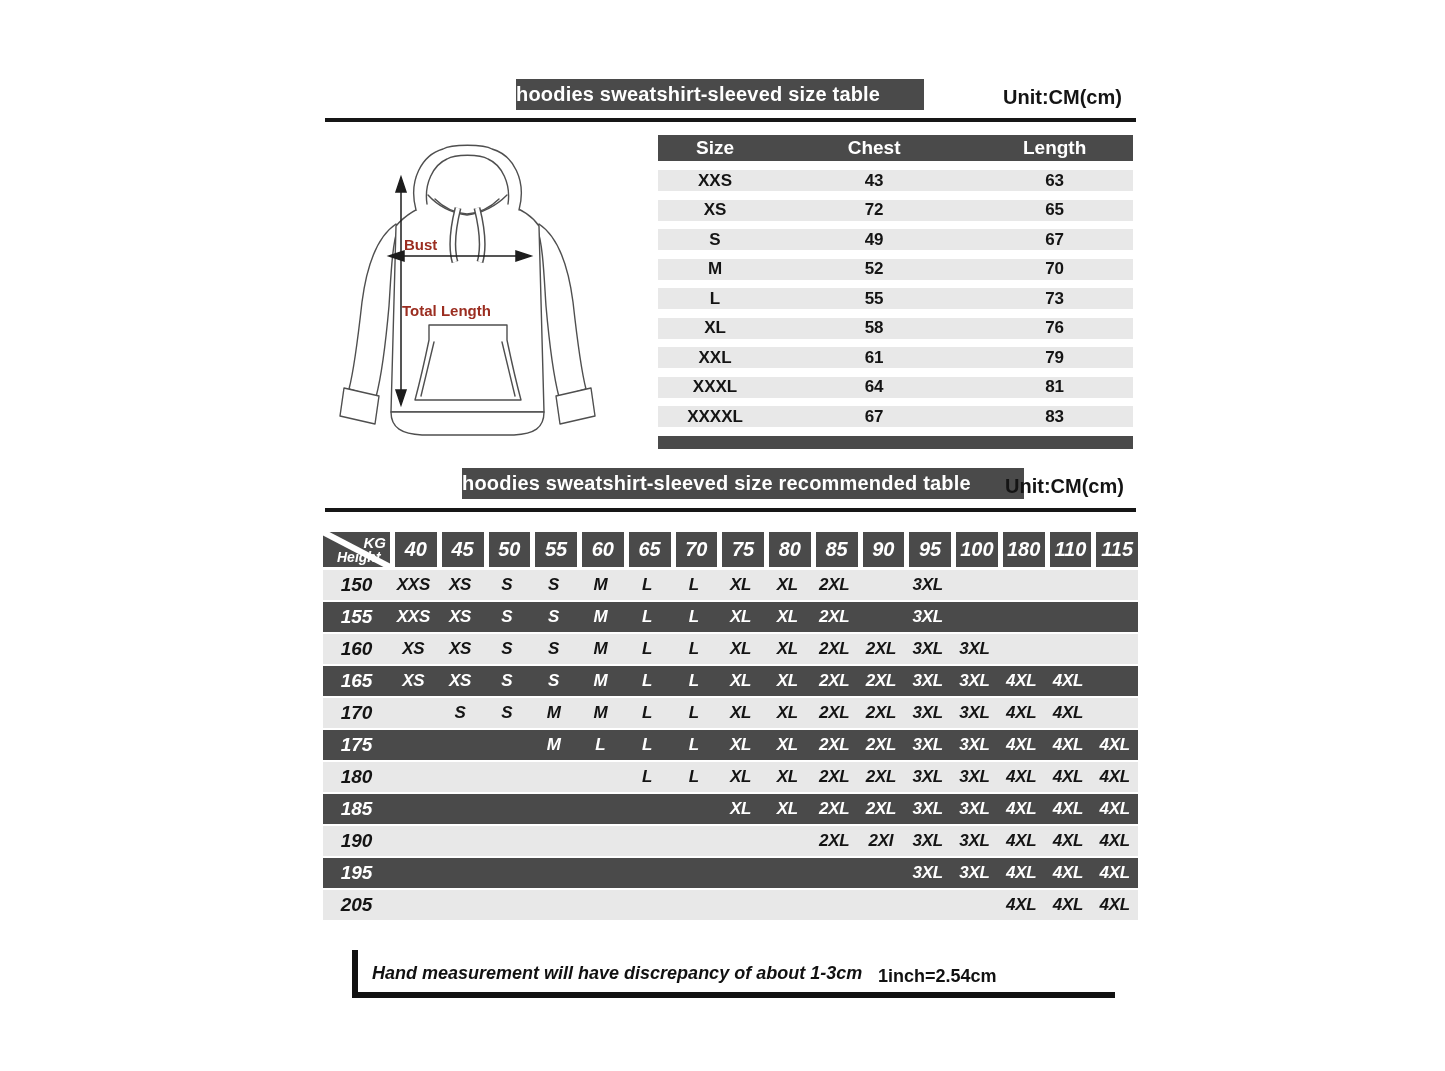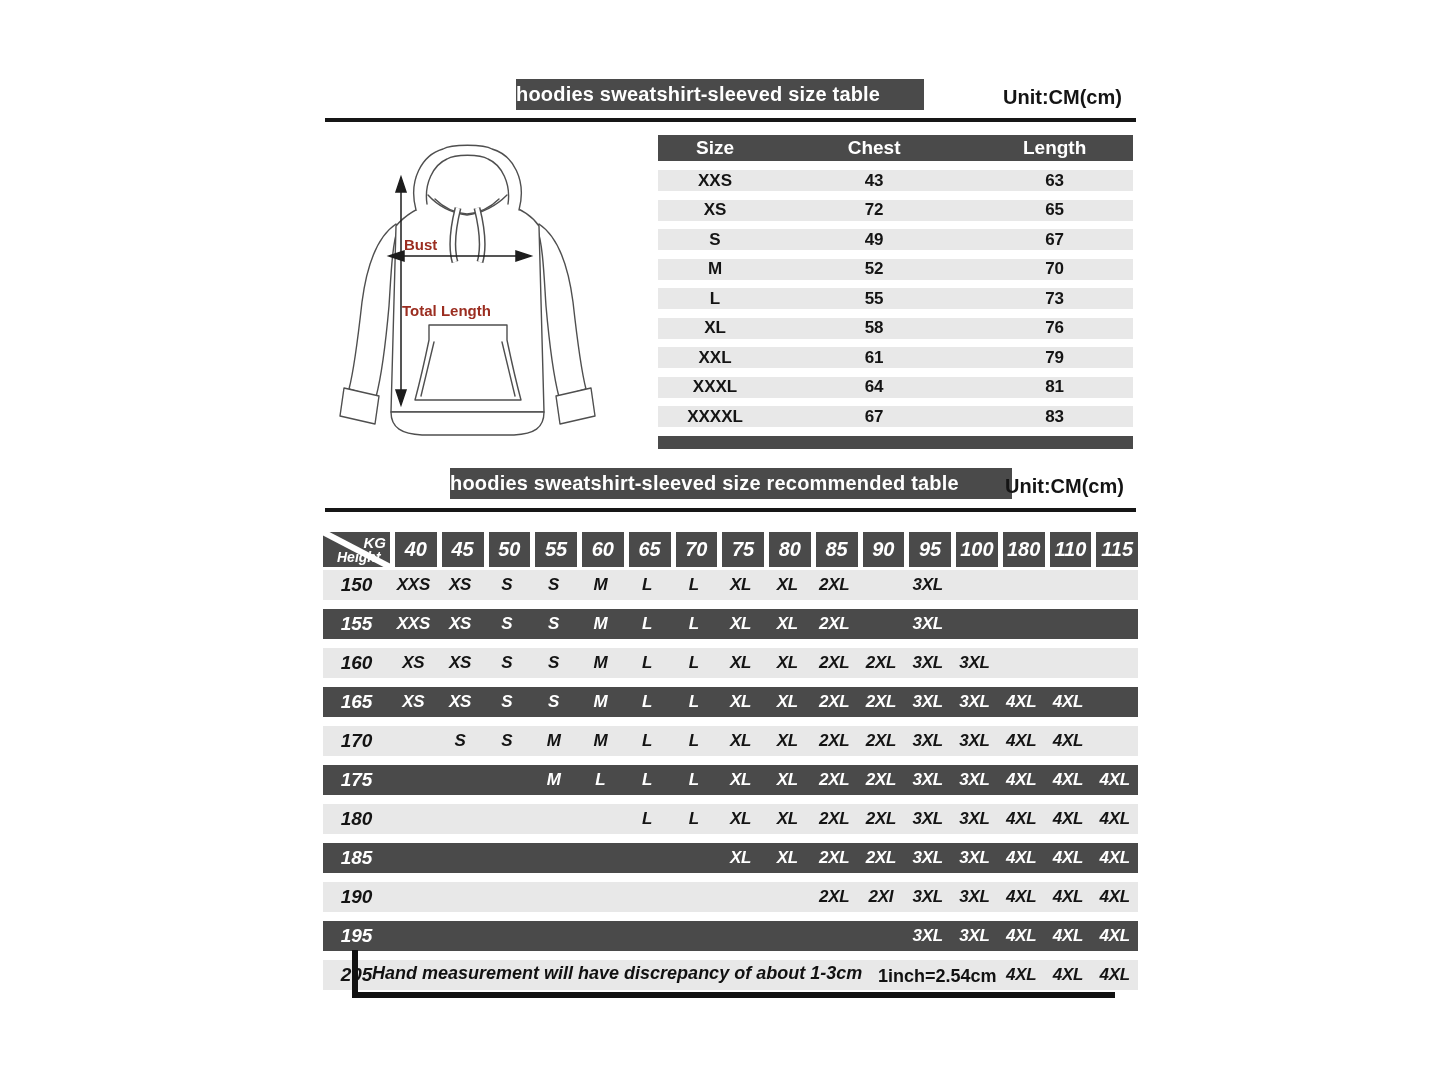--- a/index.html
+++ b/index.html
@@ -6,21 +6,21 @@
   .page{
     position:relative;width:1445px;height:1071px;background:#fff;overflow:hidden;
     font-family:"Liberation Sans","DejaVu Sans",sans-serif;font-weight:700;color:#161616;
   }
   
   .title-bar{
     position:absolute;background:var(--bar-dark,#4a4a4a);color:#fff;
     display:flex;align-items:center;font-size:20px;letter-spacing:.2px;
   }
   .t1{left:516px;top:79px;width:408px;height:31px;}
-  .t2{left:450px;top:468px;width:562px;height:31px;}
+  .t2{left:462px;top:468px;width:562px;height:31px;}
   .unit{position:absolute;font-size:20px;color:#141414;}
   .u1{left:1003px;top:86px;}
   .u2{left:1005px;top:475px;}
   .rule{position:absolute;left:325px;width:811px;height:4px;background:var(--line-black,#161616);}
   .r1{top:118px;}
   .r2{top:508px;}
 
   
   .hoodie{position:absolute;left:330px;top:140px;width:275px;height:320px;}
 
@@ -34,21 +34,21 @@
   .st-footbar{height:13px;background:var(--bar-dark,#4a4a4a);margin-top:5px;}
 
   
   .matrix{position:absolute;left:323px;top:532px;width:815px;font-style:italic;}
   .mx-head{display:flex;height:35px;gap:5px;margin-bottom:3px;}
   .mx-corner{position:relative;flex:none;width:67px;background:var(--bar-dark,#4a4a4a);color:#fff;overflow:hidden;}
   .mx-corner svg{position:absolute;left:0;top:0;width:100%;height:100%;}
   .mx-corner .kg{position:absolute;right:4px;top:2px;font-size:15px;}
   .mx-corner .hei{position:absolute;left:14px;bottom:2px;font-size:14px;}
   .mx-hcell{flex:1;background:var(--bar-dark,#4a4a4a);color:#fff;display:flex;align-items:center;justify-content:center;font-size:20px;}
-  .mx-row{display:flex;align-items:center;height:30px;margin-bottom:9px;font-size:17px;}
+  .mx-row{display:flex;align-items:center;height:30px;margin-bottom:2px;font-size:17px;}
   .mx-row.light{background:var(--row-light,#e8e8e8);color:#141414;}
   .mx-row.dark{background:var(--bar-dark,#4a4a4a);color:#fff;}
   .mx-label{flex:none;width:67px;text-align:center;font-size:19px;}
   .mx-cell{flex:1;text-align:center;letter-spacing:-.3px;}
 
   
   .foot-vbar{position:absolute;left:352px;top:950px;width:6px;height:48px;background:#111;}
   .foot-hbar{position:absolute;left:352px;top:992px;width:763px;height:6px;background:#111;}
   .foot-note{position:absolute;left:372px;top:963px;font-size:18px;color:#111;font-style:italic;}
   .foot-conv{position:absolute;left:878px;top:966px;font-size:18px;color:#111;}

